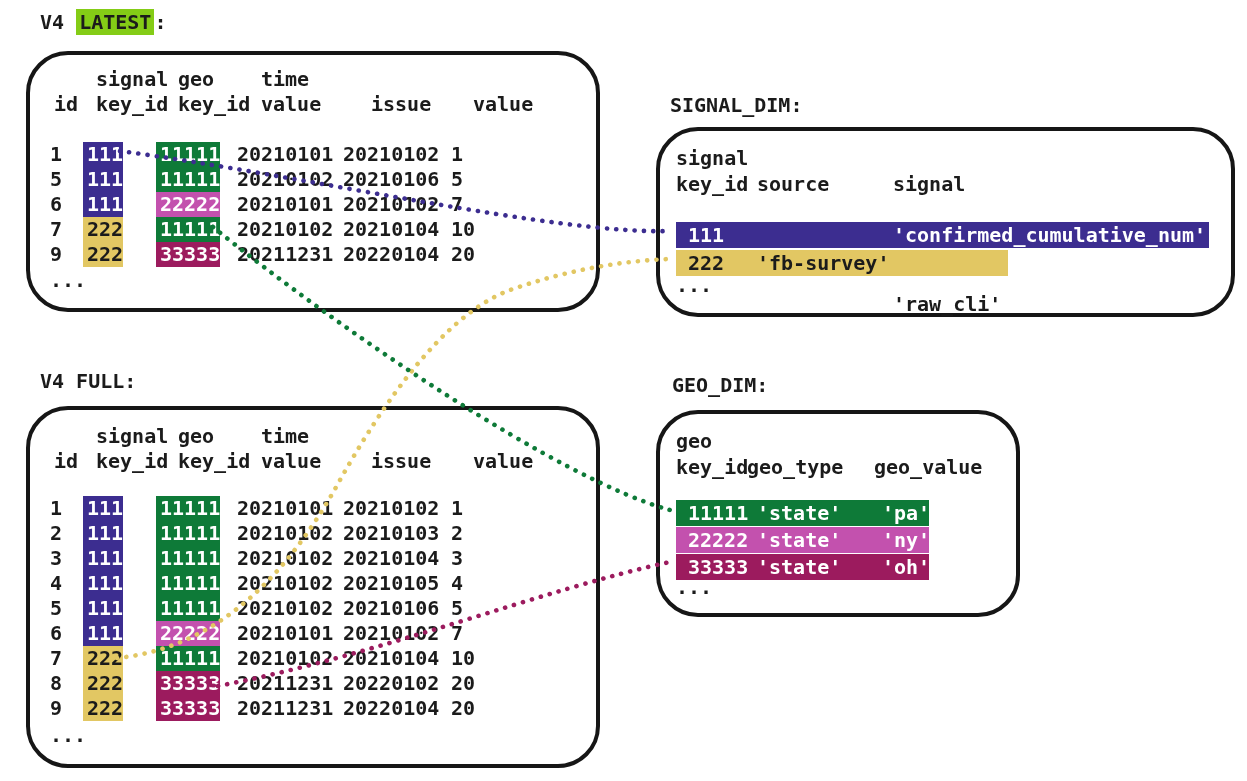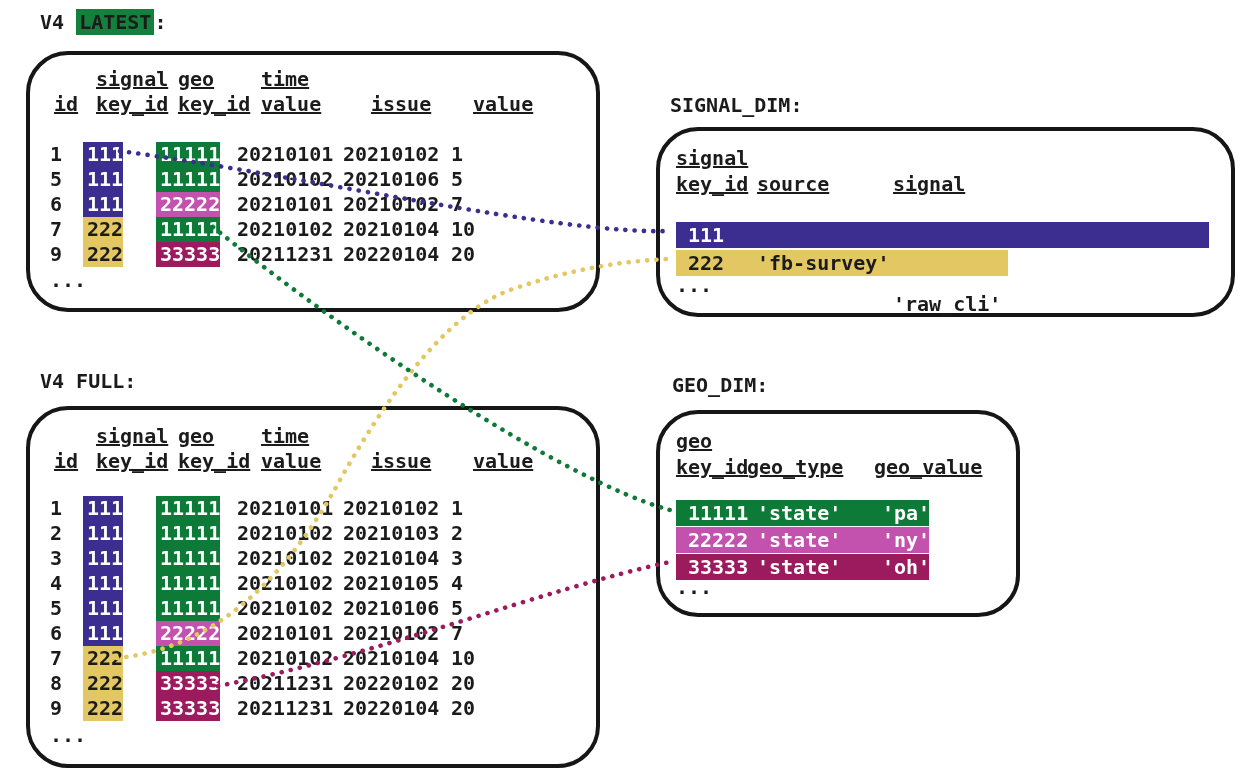--- a/index.html
+++ b/index.html
@@ -5,36 +5,36 @@
   html,body{margin:0;padding:0;background:#ffffff;}
   .canvas{
     position:relative;width:1247px;height:781px;background:#fff;overflow:hidden;
     font-family:"DejaVu Sans Mono","Liberation Mono",monospace;
     font-weight:bold;font-size:20px;color:#1b1b1b;
   }
   .table-title{position:absolute;line-height:25px;white-space:pre;}
   .table-title .hl{padding:1px 3px;}
   .panel{position:absolute;border:4px solid #161616;border-radius:42px;background:#fff;box-sizing:border-box;}
   .hline{position:absolute;height:25px;line-height:25px;}
-  .hcell{position:absolute;top:0;height:25px;line-height:25px;white-space:pre;text-decoration:underline;}
+  .hcell{position:absolute;top:0;height:25px;line-height:25px;white-space:pre;}
   .mrow{position:absolute;left:0;width:100%;height:25px;line-height:25px;}
   .mcell{position:absolute;top:0;height:25px;line-height:25px;white-space:pre;}
   .bgcell{box-sizing:border-box;padding-left:4px;}
   .wt{color:#ffffff;}
   .drow{position:absolute;height:26px;line-height:26px;}
   .dcell{position:absolute;top:0;height:26px;line-height:26px;white-space:pre;}
   .dots{position:absolute;height:25px;line-height:25px;}
   svg.lines{position:absolute;left:0;top:0;z-index:9;pointer-events:none;}
 </style>
 </head>
 <body>
 
 <div class="canvas">
 
-  <div class="table-title" style="left:40px;top:10px;"><span>V4 </span><span class="hl" id="latest-hl" style="background: #15803d;">LATEST</span><span>:</span></div>
+  <div class="table-title" style="left:40px;top:10px;"><span>V4 </span><span class="hl" id="latest-hl" style="background: #84cc16;">LATEST</span><span>:</span></div>
   <div class="table-title" style="left:40px;top:369px;">V4 FULL:</div>
   <div class="table-title" style="left:670px;top:93px;">SIGNAL_DIM:</div>
   <div class="table-title" style="left:672px;top:373px;">GEO_DIM:</div>
 
   <div class="panel" id="latest-panel" style="left:26px;top:51px;width:574px;height:261px;">
     <div class="hline" style="top:12px;left:0;width:100%;">
       <span class="hcell" style="left:66px">signal</span>
       <span class="hcell" style="left:148px">geo</span>
       <span class="hcell" style="left:231px">time</span>
     </div>
@@ -188,20 +188,21 @@
     </div>
     <div class="hline" style="top:41px;left:0;width:100%;">
       <span class="hcell" style="left:16px">key_id</span>
       <span class="hcell" style="left:97px">source</span>
       <span class="hcell" style="left:233px">signal</span>
     </div>
     <div id="signal-rows">
         <div class="drow wt" style="top: 91px; left: 16px; width: 533px; background: rgb(60, 45, 144);">
           <span class="dcell" style="left: 12px;">111</span>
           <span class="dcell" style="left: 81px; margin-top: 37px;">'JHU'</span>
+          <span class="dcell" style="left: 217px;">'confirmed_cumulative_num'</span>
         </div>
         <div class="drow" style="top: 119px; left: 16px; width: 332px; background: rgb(226, 199, 99);">
           <span class="dcell" style="left: 12px;">222</span>
           <span class="dcell" style="left: 81px;">'fb-survey'</span>
           <span class="dcell" style="left: 217px; margin-top: 41px;">'raw_cli'</span>
         </div>
       </div>
     <div class="dots" style="left:16px;top:142px;">...</div>
   </div>
 

